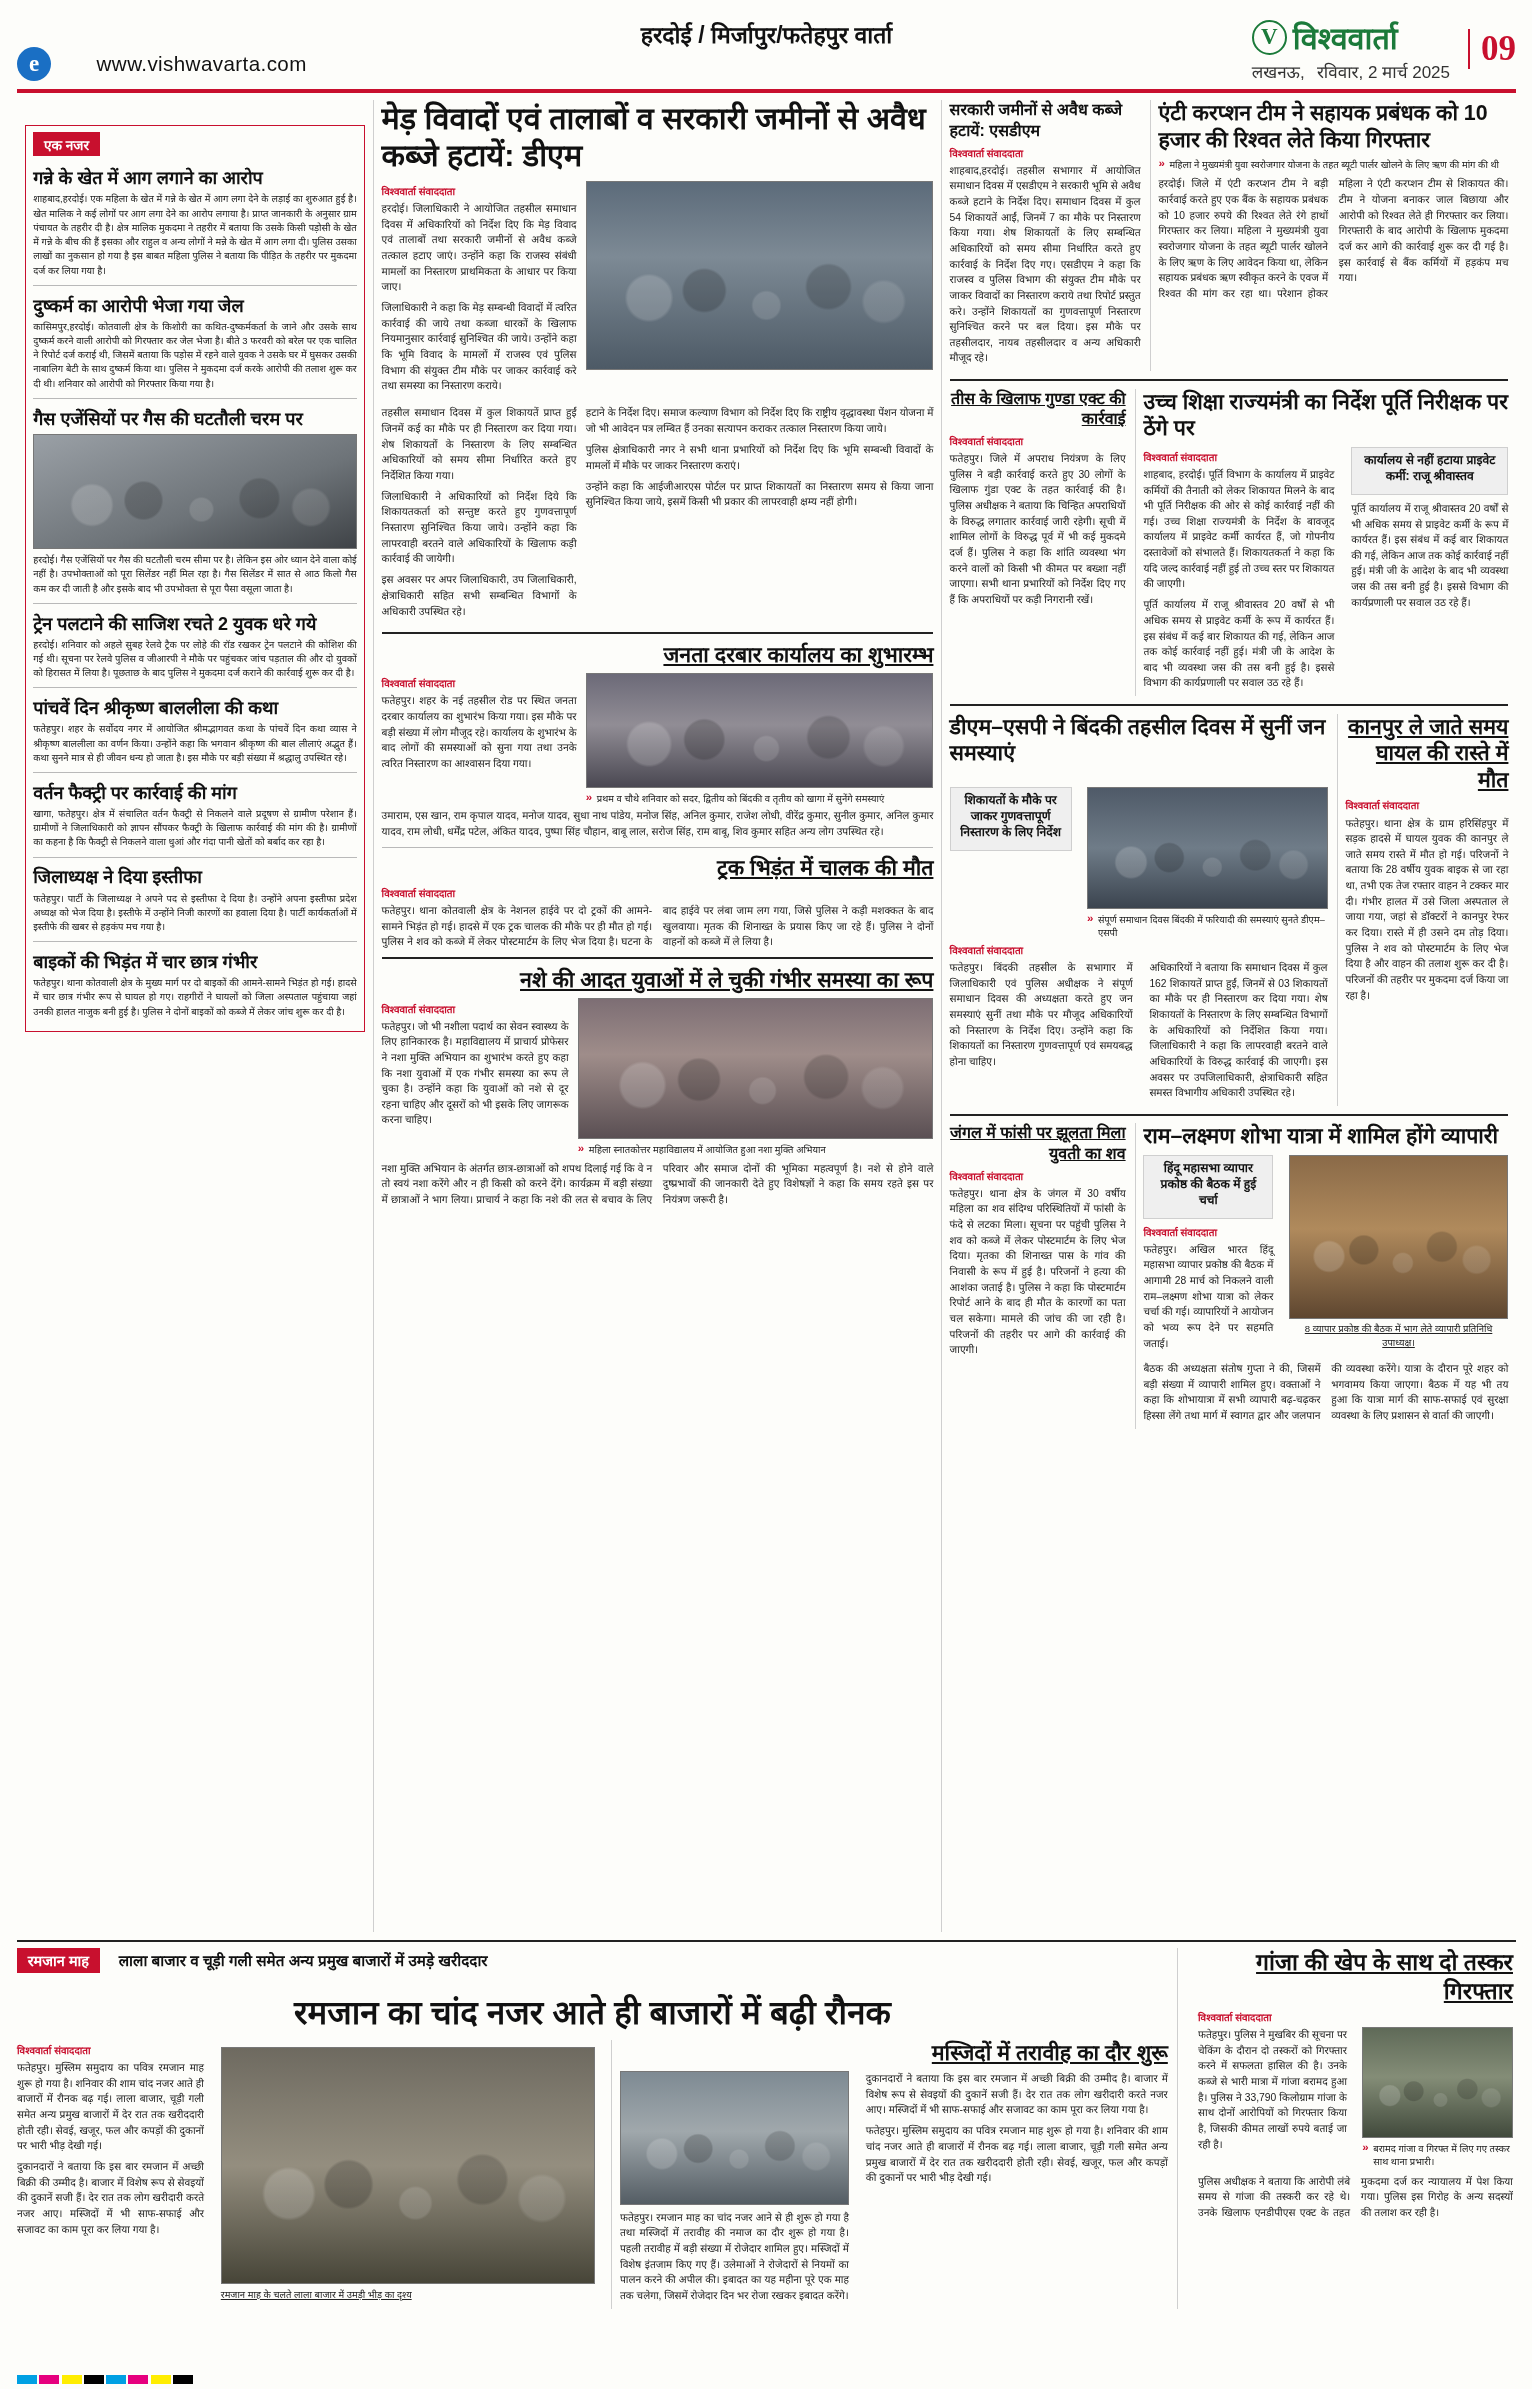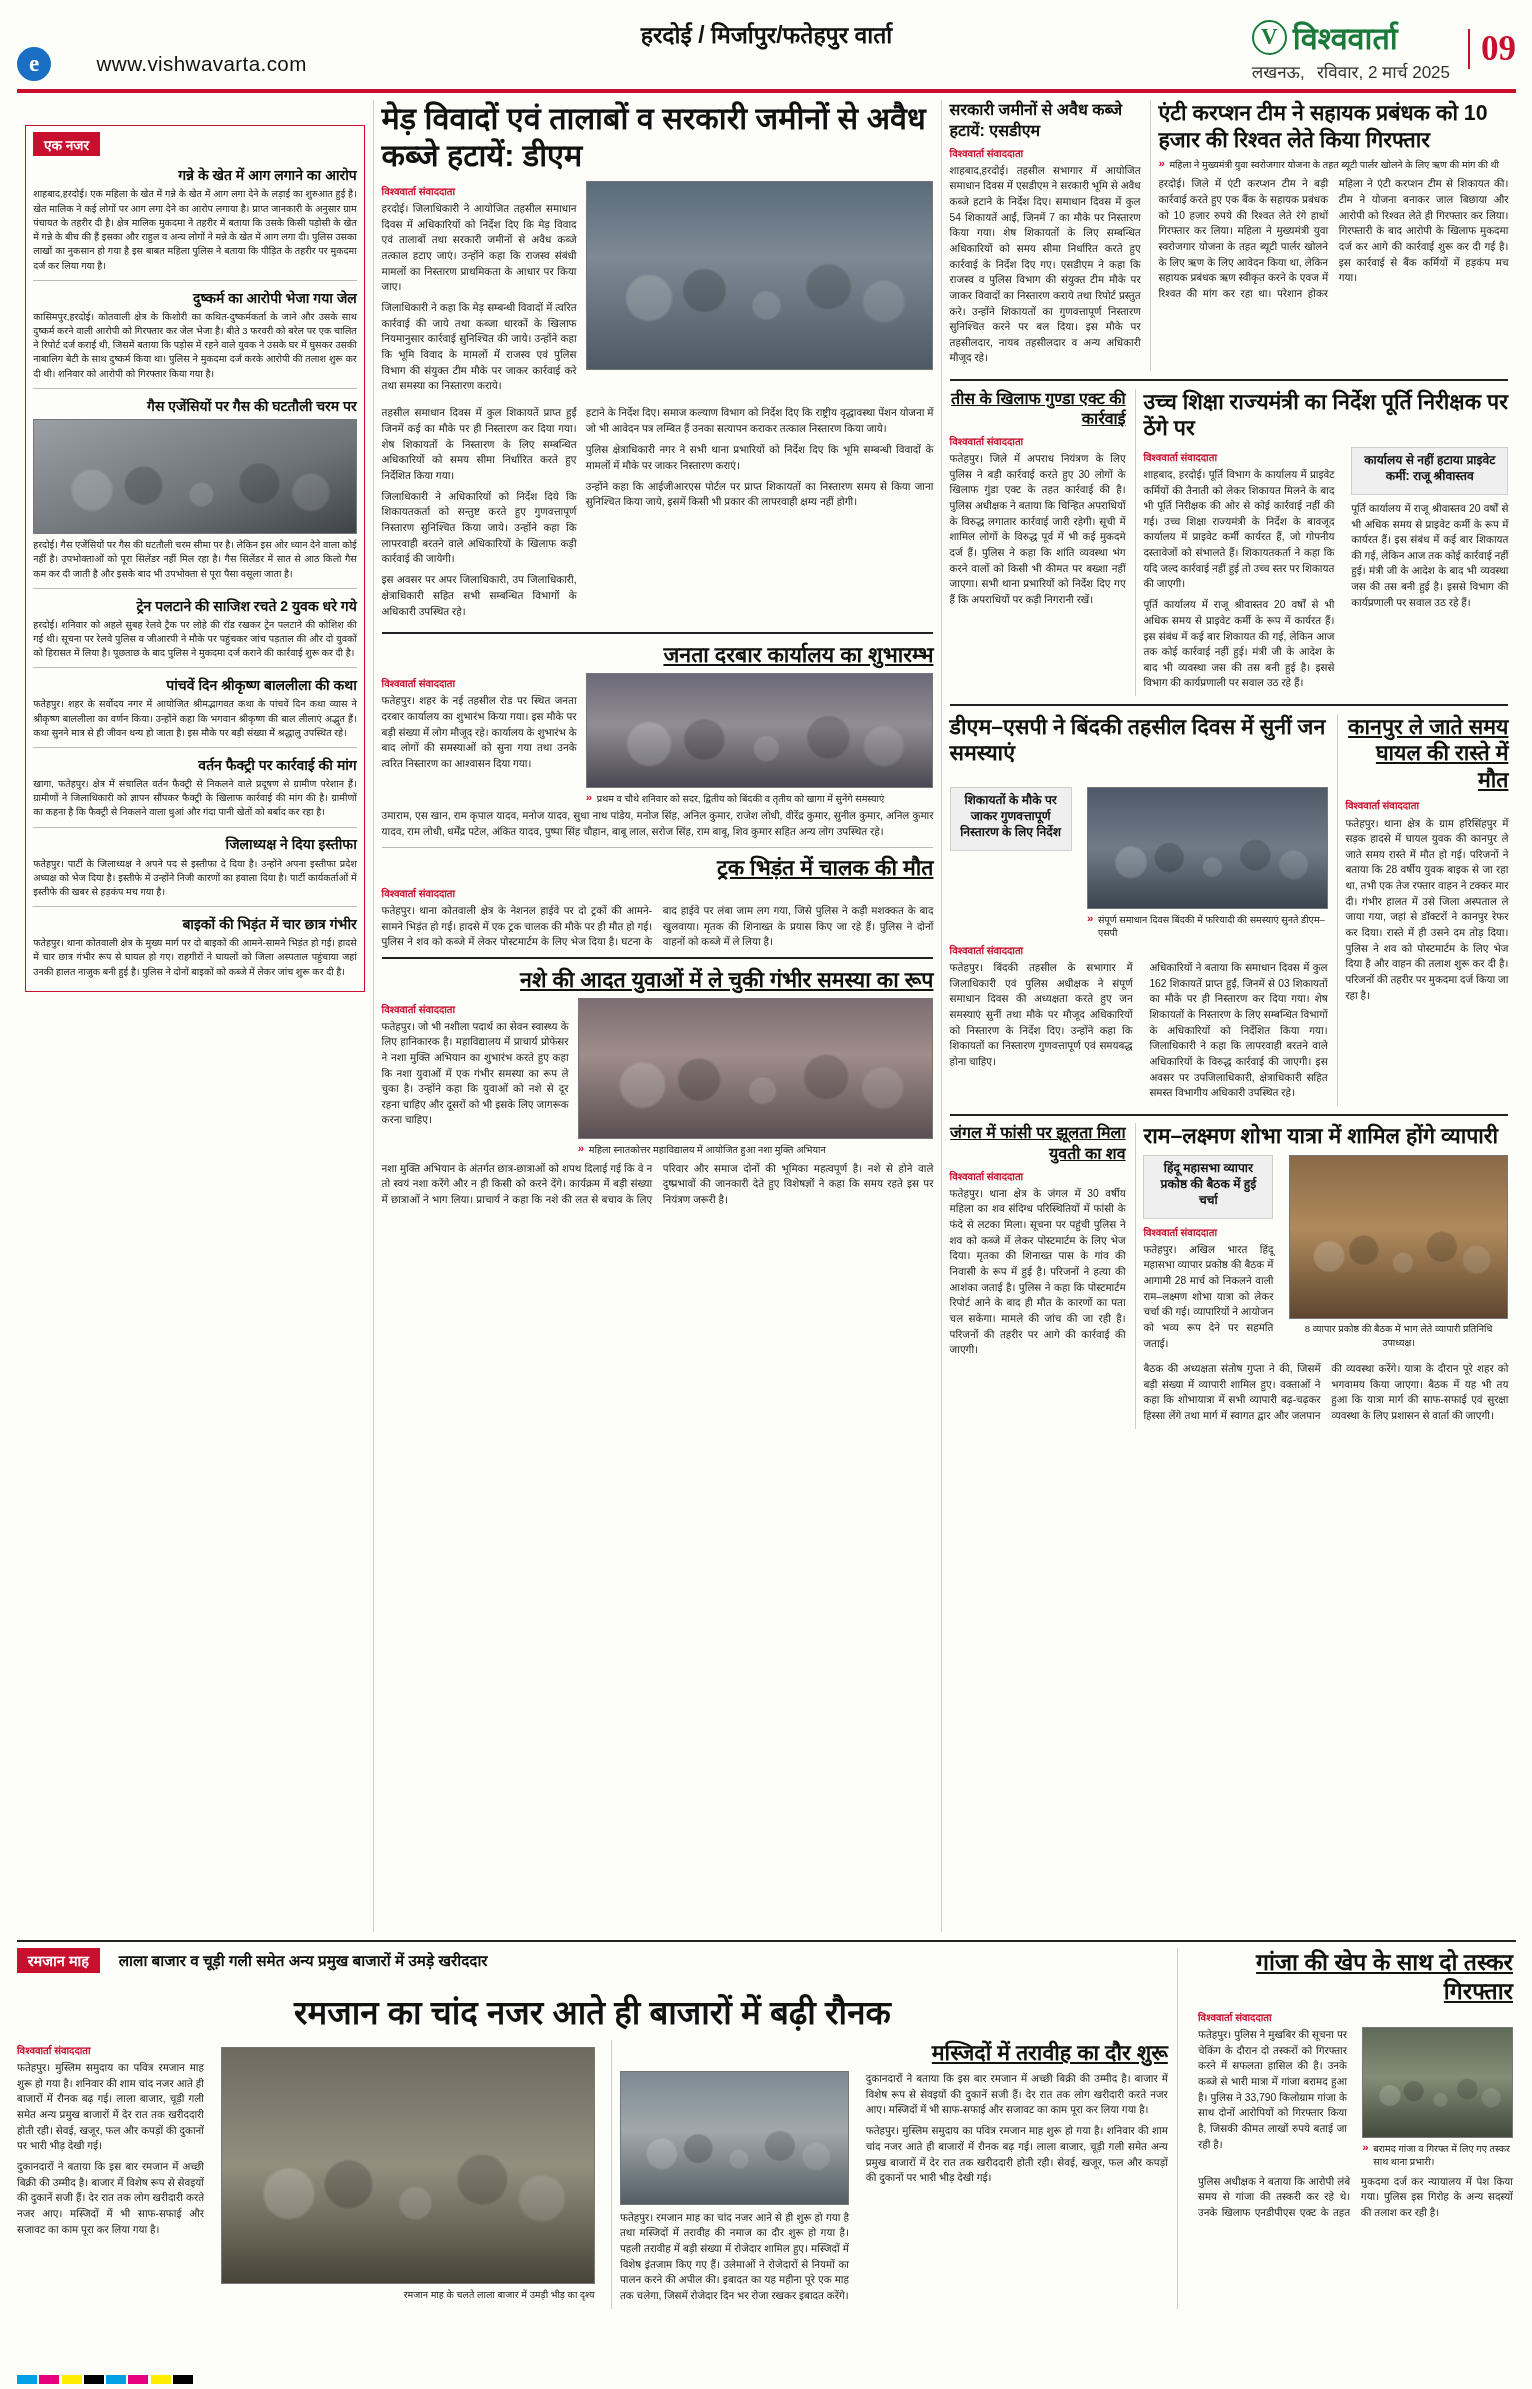--- a/index.html
+++ b/index.html
@@ -100,21 +100,21 @@
   }
   .rule { border-top:0.8px solid #b9b9b9; margin:6.9px 0; }
   .rule-thick { border-top:2.3px solid #222; margin:7.6px 0; }
 
   
   .ek-nazar-box { border:1.5px solid #c8102e; padding:6.1px 7.6px 7.6px 7.6px;margin-top:25px; }
   .ek-nazar-tag {
     display:inline-block; background:#c8102e; color:#fff;
     font-size:13.7px; font-weight:bold; padding:2.3px 10.7px; margin-bottom:4.6px;
   }
-  .nz-title { font-size:14px; font-weight:bold; margin:4.6px 0 3.1px 0; color:#111;text-align:right; }
+  .nz-title { font-size:18px; font-weight:bold; margin:4.6px 0 3.1px 0; color:#111; }
   .nz-text { font-size:9.5px; line-height:1.5; text-align:justify; color:#222; margin:0 0 4.6px 0;}
 
   
   .photo {
     width:100%;
     background:#8e99a4;
     position:relative;
     overflow:hidden;
     border:0.8px solid #777;
   }
@@ -135,21 +135,21 @@
       radial-gradient(circle at 34% 58%, rgba(0,0,0,.18) 0 8%, transparent 9%),
       radial-gradient(circle at 52% 66%, rgba(255,255,255,.13) 0 6%, transparent 7%),
       radial-gradient(circle at 70% 56%, rgba(0,0,0,.16) 0 8%, transparent 9%),
       radial-gradient(circle at 86% 64%, rgba(255,255,255,.12) 0 6%, transparent 7%);
   }
   .caption {
     display:flex; gap:4.6px; align-items:flex-start;
     font-size:9.5px; line-height:1.42; color:#222; margin-top:3.8px;
   }
   .caption .arrow { color:#c8102e; font-weight:bold; font-size:11.5px; line-height:1;}
-  .caption.centered { justify-content:flex-end; text-align:center; }
+  .caption.centered { justify-content:flex-start; text-align:center;text-decoration:underline; }
 
   
   .box-grey { background:#efefef; border:0.8px solid #cfcfcf; padding:5.3px 6.9px; margin-bottom:6.1px;}
   .box-grey h5 { margin:0 0 3.8px 0; font-size:12.2px; font-weight:bold; color:#111; text-align:center; line-height:1.3;}
 
   .two-col-text { column-count:2; column-gap:10.7px; }
 
   
   .bottom {
     margin-top: 7.6px;

